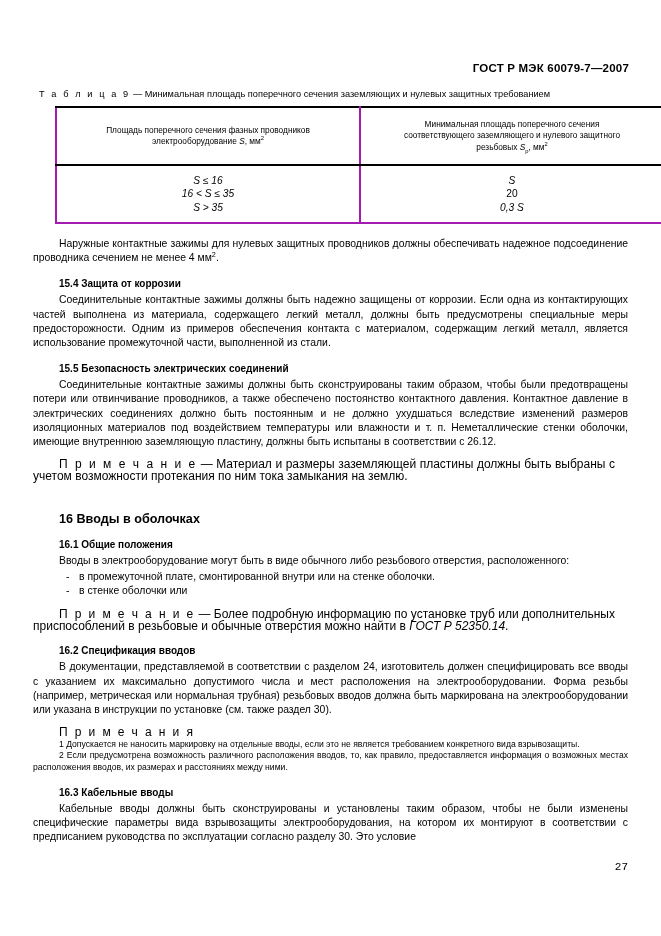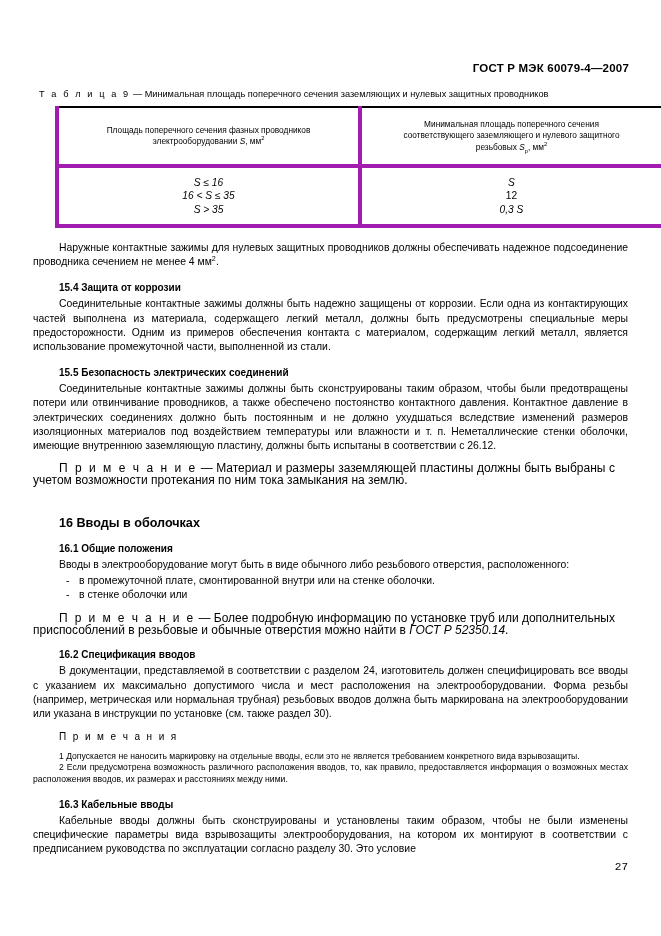--- a/index.html
+++ b/index.html
@@ -52,21 +52,21 @@
     letter-spacing: 2.1px;
   }
 
   table.gost-table {
     border-collapse: collapse;
     width: 610px;
     margin-left: 22px;
     table-layout: fixed;
   }
   table.gost-table td {
-    border: 4px solid #a21caf;
+    border: 2px solid #a21caf;
     vertical-align: middle;
     text-align: center;
     padding: 0;
   }
   table.gost-table tr.thead-row td {
     border-top: 2px solid #000;
     border-bottom: 2px solid #000;
     height: 48px;
     padding: 4px 8px;
   }
@@ -115,23 +115,23 @@
 
   p.note {
     font-size: 12px;
     line-height: 11.6px;
     margin: 10px 13px 0 0;
     text-align: justify;
     text-indent: 26px;
   }
   p.note .note-word { letter-spacing: 1.9px; }
   p.notes-head {
-    font-size: 10px;
+    font-size: 12px;
     line-height: 11.6px;
-    margin: 10px 0 8px 0;
+    margin: 10px 0 0 0;
     text-indent: 26px;
   }
   p.notes-head .note-word { letter-spacing: 1.9px; }
   p.note-item {
     font-size: 8.6px;
     line-height: 11.6px;
     margin: 0;
     text-align: justify;
     text-indent: 26px;
   }
@@ -160,35 +160,35 @@
     bottom: 63px;
     font-size: 11px;
     font-family: Liberation Mono, monospace;
   }
 </style>
 </head>
 <body>
 
 <div class="page">
 
-  <div class="running-head">ГОСТ Р МЭК 60079-4—2007</div>
+  <div class="running-head">ГОСТ Р МЭК 60079-7—2007</div>
 
   <div class="content">
 
     <div class="table-caption">
-      <span class="tbl-word">Т а б л и ц а  9</span><span> — </span><span>Минимальная площадь поперечного сечения заземляющих и нулевых защитных проводников</span>
+      <span class="tbl-word">Т а б л и ц а  9</span><span> — </span><span>Минимальная площадь поперечного сечения заземляющих и нулевых защитных требованием</span>
     </div>
 
     <table class="gost-table">
       <tbody>
         <tr class="thead-row">
           <td>
             <div class="th-text">
               <span>Площадь поперечного сечения фазных проводников</span><br>
-              <span>электрооборудовании </span><span class="it">S</span><span>, мм</span><sup>2</sup>
+              <span>электрооборудование </span><span class="it">S</span><span>, мм</span><sup>2</sup>
             </div>
           </td>
           <td>
             <div class="th-text">
               <span>Минимальная площадь поперечного сечения</span><br>
               <span>соответствующего заземляющего и нулевого защитного</span><br>
               <span>резьбовых </span><span class="it">S</span><sub>p</sub><span>, мм</span><sup>2</sup>
             </div>
           </td>
         </tr>
@@ -196,21 +196,21 @@
           <td>
             <div class="td-text">
               <span class="it">S ≤ 16</span><br>
               <span class="it">16 &lt; S ≤ 35</span><br>
               <span class="it">S &gt; 35</span>
             </div>
           </td>
           <td>
             <div class="td-text">
               <span class="it">S</span><br>
-              <span>12</span><br>
+              <span>20</span><br>
               <span class="it">0,3 S</span>
             </div>
           </td>
         </tr>
       </tbody>
     </table>
 
     <p class="body first-after-table"><span>Наружные контактные зажимы для нулевых защитных проводников должны обеспечивать надежное подсоединение проводника сечением не менее 4 мм</span><sup>2</sup><span>.</span></p>
 
     <h3 class="clause">15.4  Защита от коррозии</h3>

